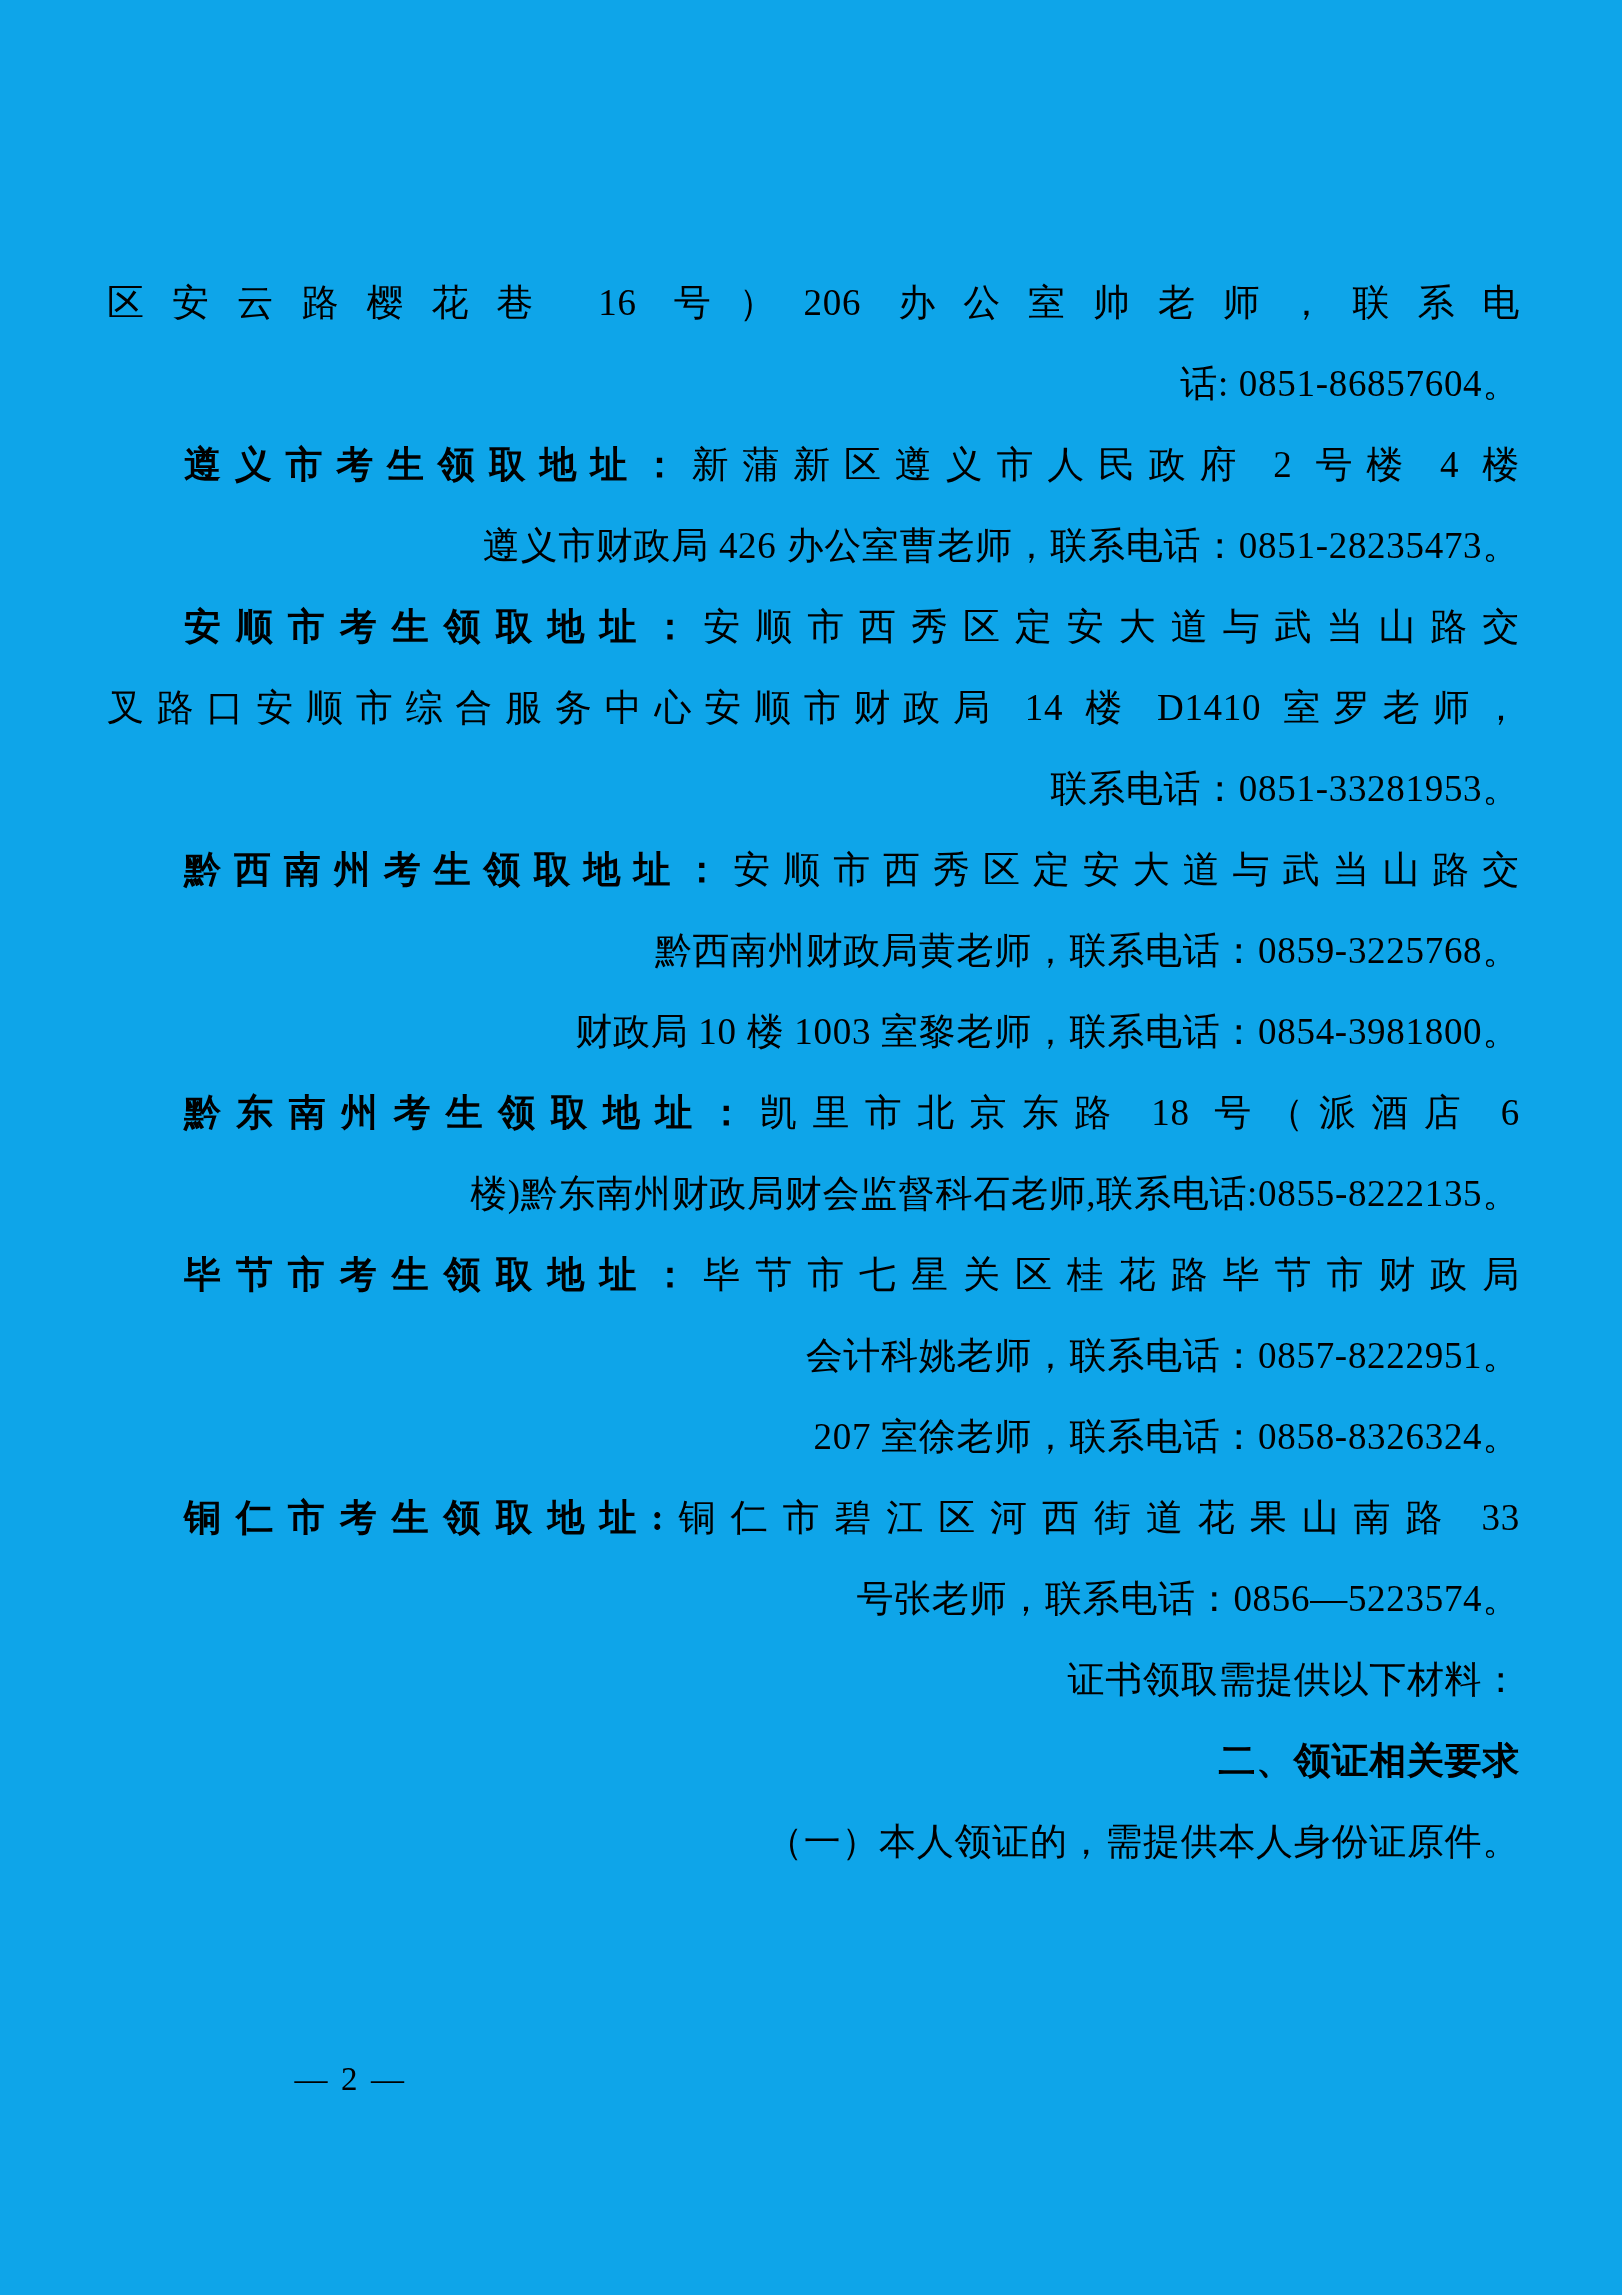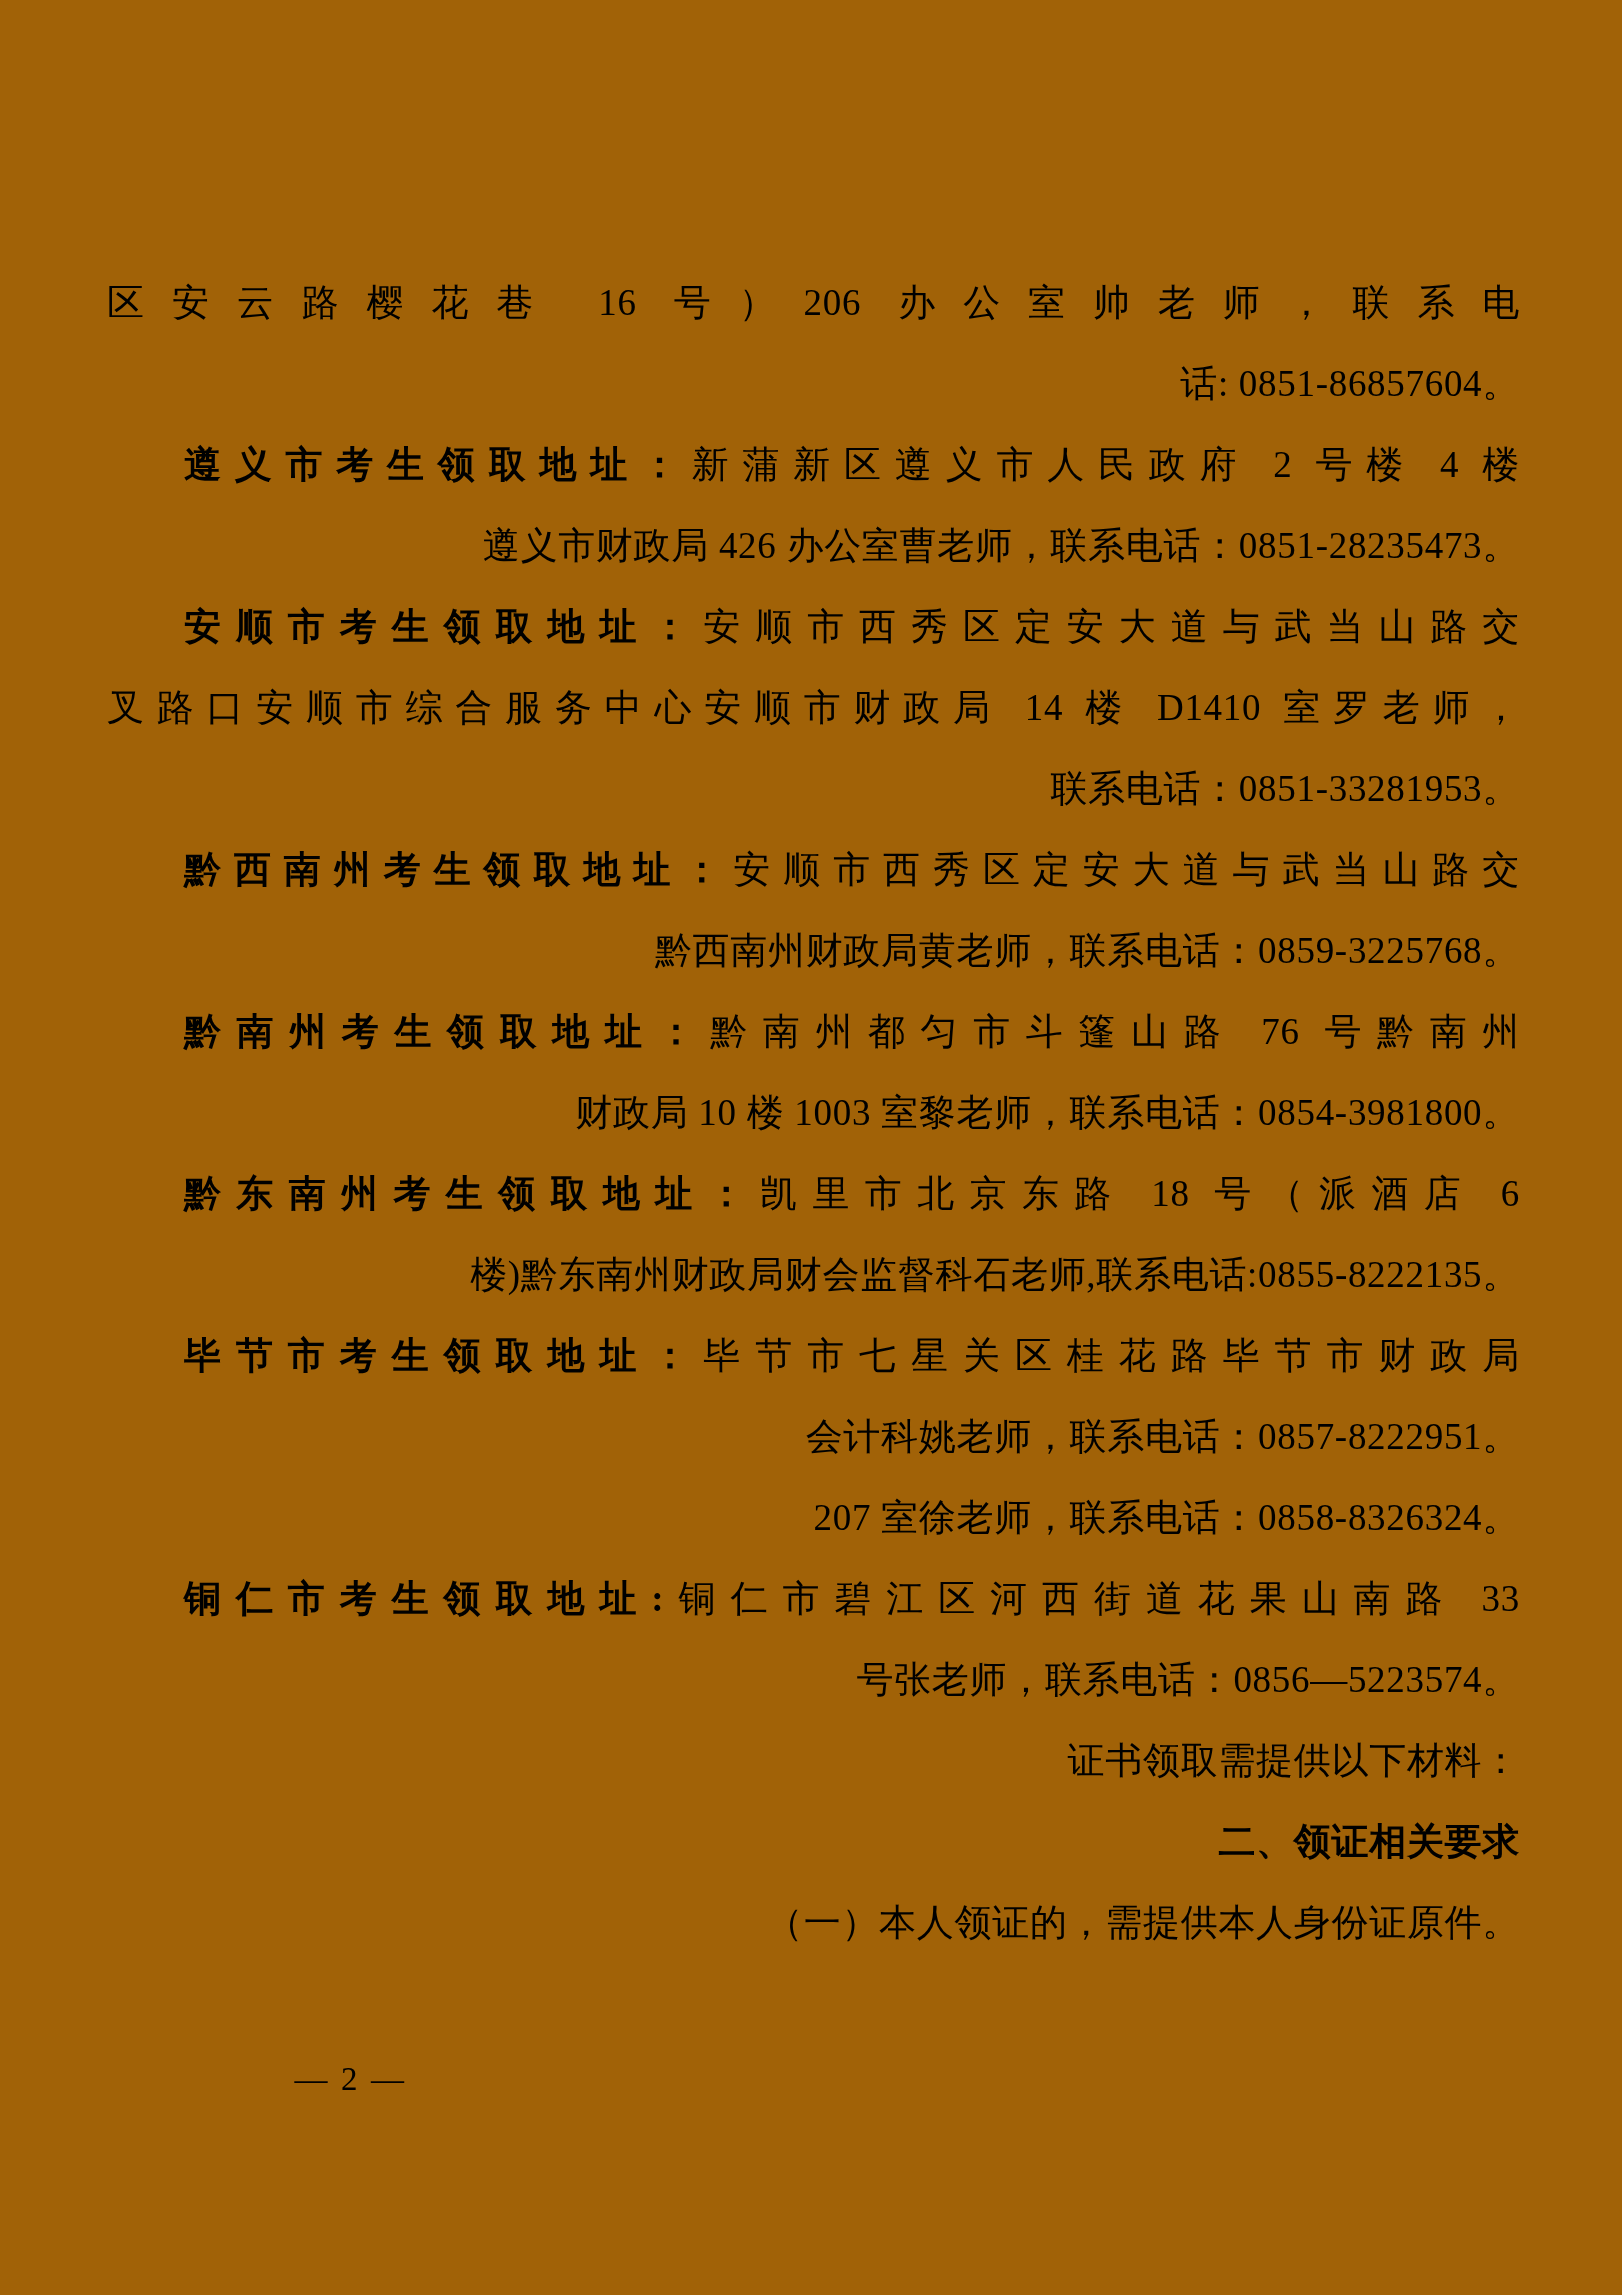--- a/index.html
+++ b/index.html
@@ -10,21 +10,21 @@
   body {
     width: 1622px;
     height: 2295px;
     position: relative;
     font-family: "Liberation Serif", serif;
     color: #000000;
   }
   .page {
     position: absolute;
     inset: 0;
-    background: #a16207;
+    background: #0ea5e9;
   }
   .content {
     position: absolute;
     left: 107px;
     top: 262px;
     width: 1413px;
   }
   .line {
     font-size: 37px;
     line-height: 81px;
@@ -63,21 +63,20 @@
   <div class="content">
       <div class="line justify"><span class="seg">区安云路樱花巷 16 号）206 办公室帅老师，联系电</span></div>
       <div class="line"><span class="seg">话: 0851-86857604。</span></div>
       <div class="line indent justify"><span class="seg bold">遵义市考生领取地址：</span><span class="seg">新蒲新区遵义市人民政府 2 号楼 4 楼</span></div>
       <div class="line"><span class="seg">遵义市财政局 426 办公室曹老师，联系电话：0851-28235473。</span></div>
       <div class="line indent justify"><span class="seg bold">安顺市考生领取地址：</span><span class="seg">安顺市西秀区定安大道与武当山路交</span></div>
       <div class="line justify"><span class="seg">叉路口安顺市综合服务中心安顺市财政局 14 楼 D1410 室罗老师，</span></div>
       <div class="line"><span class="seg">联系电话：0851-33281953。</span></div>
       <div class="line indent justify"><span class="seg bold">黔西南州考生领取地址：</span><span class="seg">安顺市西秀区定安大道与武当山路交</span></div>
       <div class="line"><span class="seg">黔西南州财政局黄老师，联系电话：0859-3225768。</span></div>
-      <div class="line indent justify"><span class="seg bold">黔南州考生领取地址：</span><span class="seg">黔南州都匀市斗篷山路 76 号黔南州</span></div>
       <div class="line"><span class="seg">财政局 10 楼 1003 室黎老师，联系电话：0854-3981800。</span></div>
       <div class="line indent justify"><span class="seg bold">黔东南州考生领取地址：</span><span class="seg">凯里市北京东路 18 号（派酒店 6</span></div>
       <div class="line"><span class="seg">楼)黔东南州财政局财会监督科石老师,联系电话:0855-8222135。</span></div>
       <div class="line indent justify"><span class="seg bold">毕节市考生领取地址：</span><span class="seg">毕节市七星关区桂花路毕节市财政局</span></div>
       <div class="line"><span class="seg">会计科姚老师，联系电话：0857-8222951。</span></div>
       <div class="line"><span class="seg">207 室徐老师，联系电话：0858-8326324。</span></div>
       <div class="line indent justify"><span class="seg bold">铜仁市考生领取地址:</span><span class="seg">铜仁市碧江区河西街道花果山南路 33</span></div>
       <div class="line"><span class="seg">号张老师，联系电话：0856—5223574。</span></div>
       <div class="line indent"><span class="seg">证书领取需提供以下材料：</span></div>
       <div class="line indent"><span class="seg bold">二、领证相关要求</span></div>

